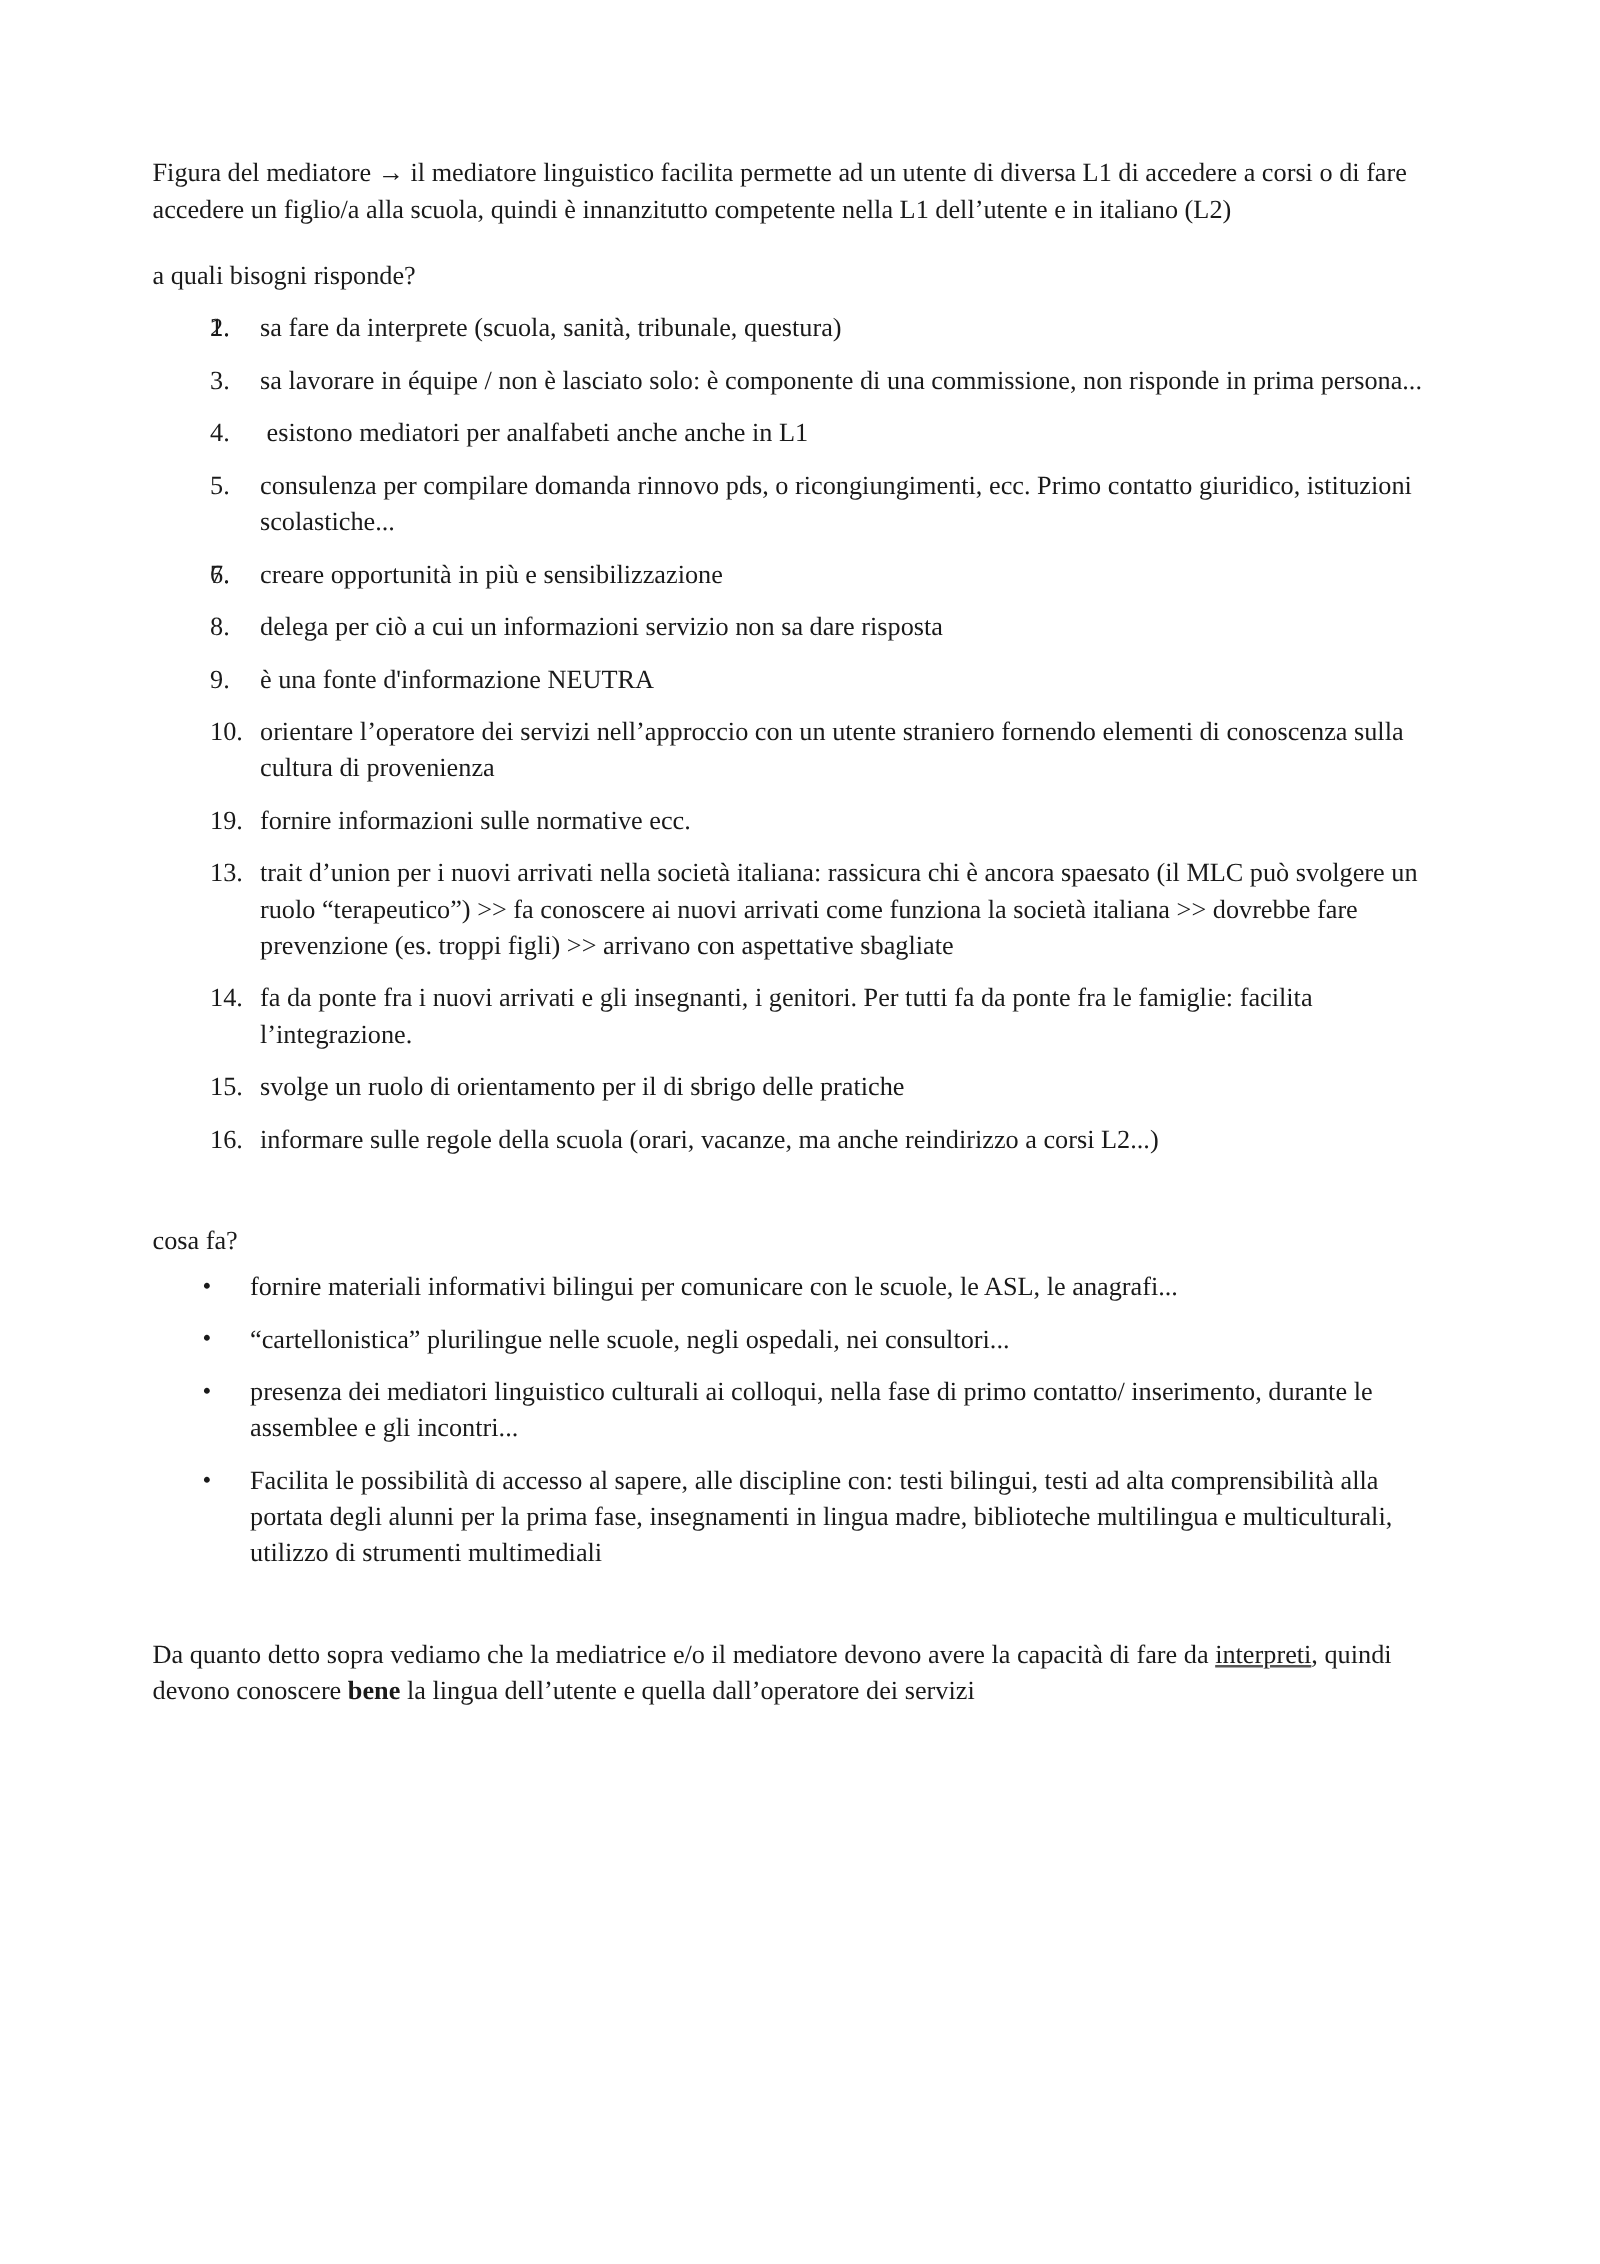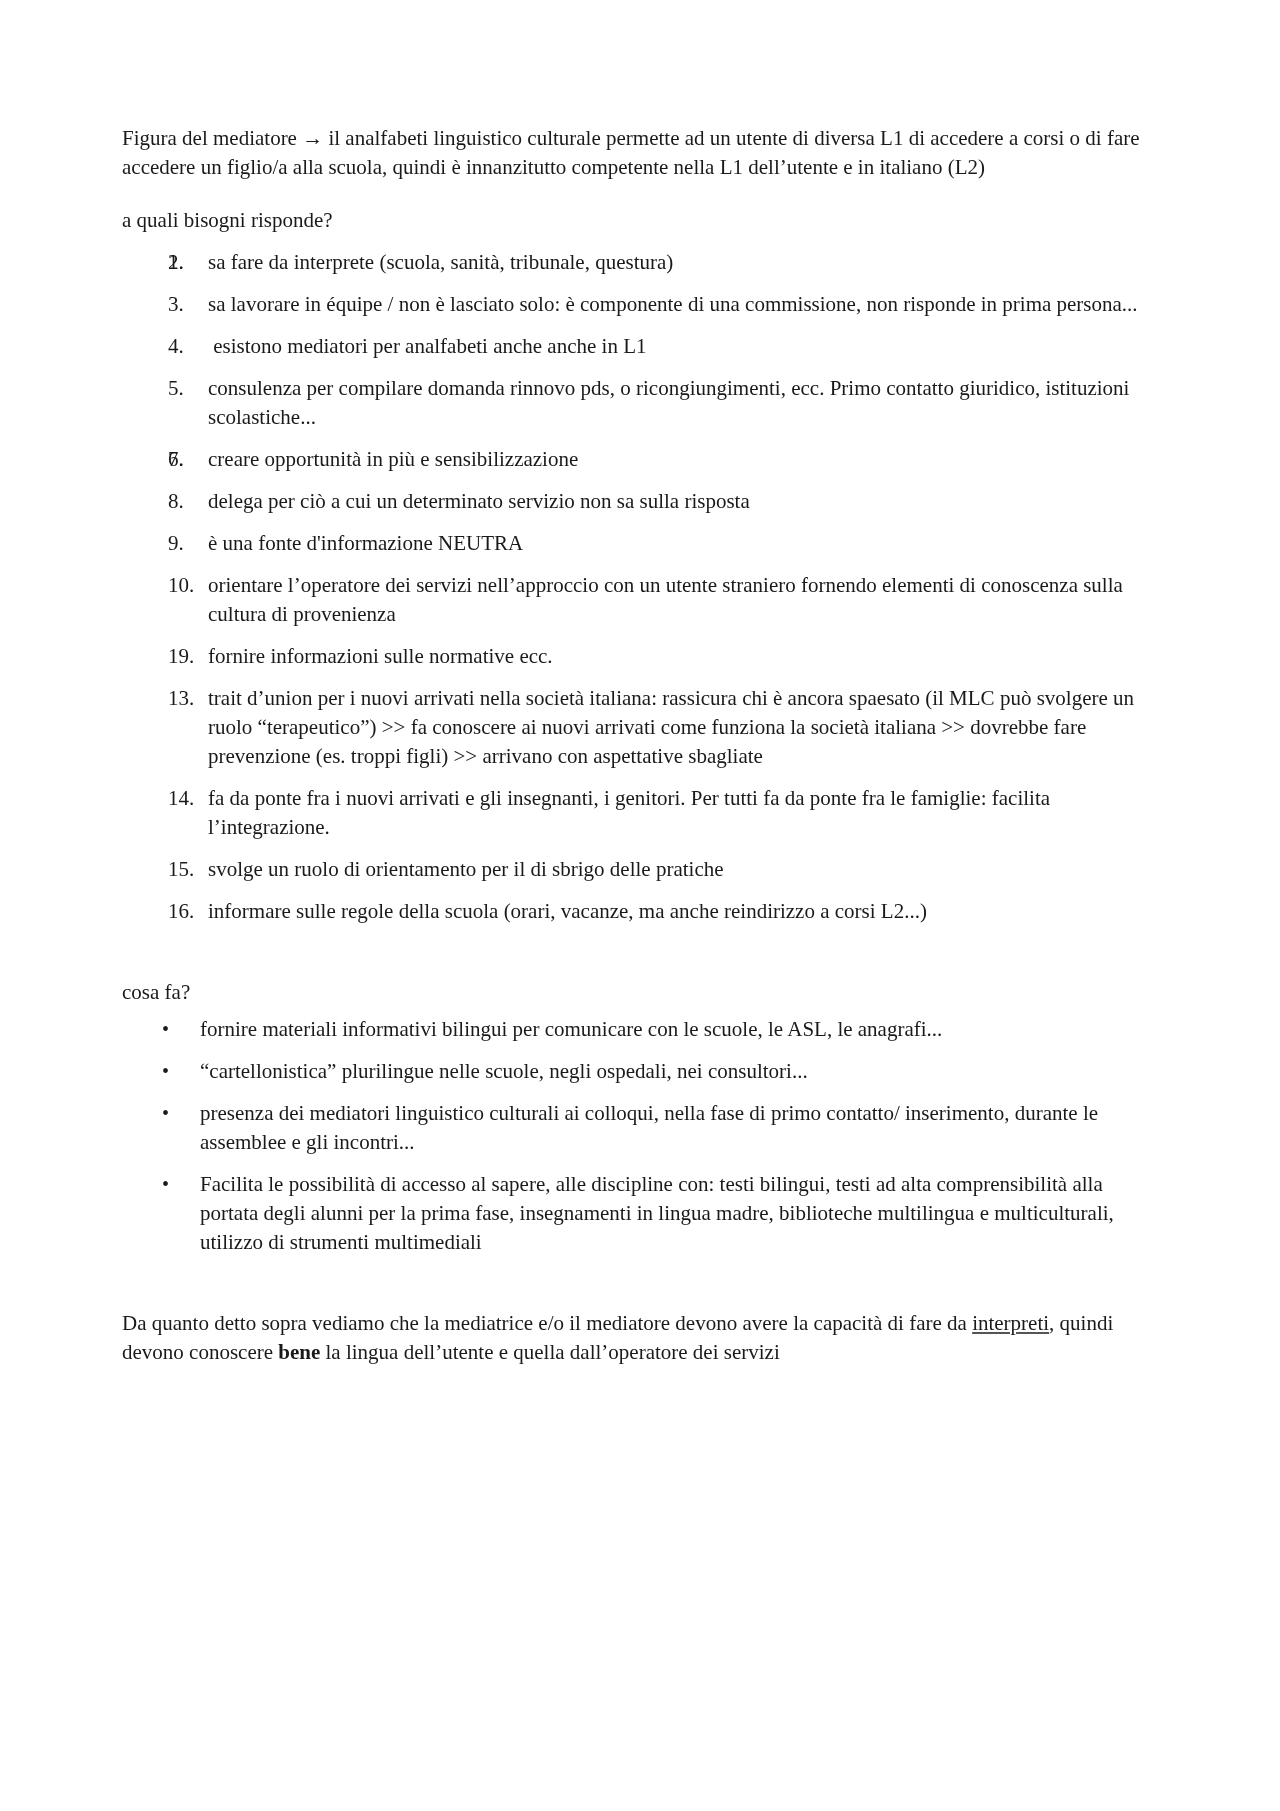--- a/index.html
+++ b/index.html
@@ -78,33 +78,33 @@
     }
     .conclusion b {
       font-weight: bold;
     }
   </style>
 </head>
 <body>
 
 <div class="page">
 
-  <p class="intro">Figura del mediatore → il analfabeti linguistico culturale permette ad un utente di diversa L1 di accedere a corsi o di fare accedere un figlio/a alla scuola, quindi è innanzitutto competente nella L1 dell’utente e in italiano (L2)</p>
+  <p class="intro">Figura del mediatore → il mediatore linguistico facilita permette ad un utente di diversa L1 di accedere a corsi o di fare accedere un figlio/a alla scuola, quindi è innanzitutto competente nella L1 dell’utente e in italiano (L2)</p>
 
   <p class="q-heading">a quali bisogni risponde?</p>
 
   <ol class="needs">
     <li><span class="num">1.</span></li>
     <li><span class="num">2.</span><span>sa fare da interprete (scuola, sanità, tribunale, questura)</span></li>
     <li><span class="num">3.</span><span>sa lavorare in équipe / non è lasciato solo: è componente di una commissione, non risponde in prima persona...</span></li>
     <li><span class="num">4.</span><span style="white-space:pre-wrap"> esistono mediatori per analfabeti anche anche in L1</span></li>
     <li><span class="num">5.</span><span>consulenza per compilare domanda rinnovo pds, o ricongiungimenti, ecc. Primo contatto giuridico, istituzioni scolastiche...</span></li>
     <li><span class="num">6.</span></li>
     <li><span class="num">7.</span><span>creare opportunità in più e sensibilizzazione</span></li>
-    <li><span class="num">8.</span><span>delega per ciò a cui un determinato servizio non sa sulla risposta</span></li>
+    <li><span class="num">8.</span><span>delega per ciò a cui un informazioni servizio non sa dare risposta</span></li>
     <li><span class="num">9.</span><span>è una fonte d'informazione NEUTRA</span></li>
     <li class="two-digit"><span class="num">10.</span><span>orientare l’operatore dei servizi nell’approccio con un utente straniero fornendo elementi di conoscenza sulla cultura di provenienza</span></li>
     <li class="two-digit"><span class="num">19.</span><span>fornire informazioni sulle normative ecc.</span></li>
     <li class="two-digit"><span class="num">13.</span><span>trait d’union per i nuovi arrivati nella società italiana: rassicura chi è ancora spaesato (il MLC può svolgere un ruolo “terapeutico”) &gt;&gt; fa conoscere ai nuovi arrivati come funziona la società italiana &gt;&gt; dovrebbe fare prevenzione (es. troppi figli) &gt;&gt; arrivano con aspettative sbagliate</span></li>
     <li class="two-digit"><span class="num">14.</span><span>fa da ponte fra i nuovi arrivati e gli insegnanti, i genitori. Per tutti fa da ponte fra le famiglie: facilita l’integrazione.</span></li>
     <li class="two-digit"><span class="num">15.</span><span>svolge un ruolo di orientamento per il di sbrigo delle pratiche</span></li>
     <li class="two-digit"><span class="num">16.</span><span>informare sulle regole della scuola (orari, vacanze, ma anche reindirizzo a corsi L2...)</span></li>
   </ol>
 
   <p class="q-heading2">cosa fa?</p>

